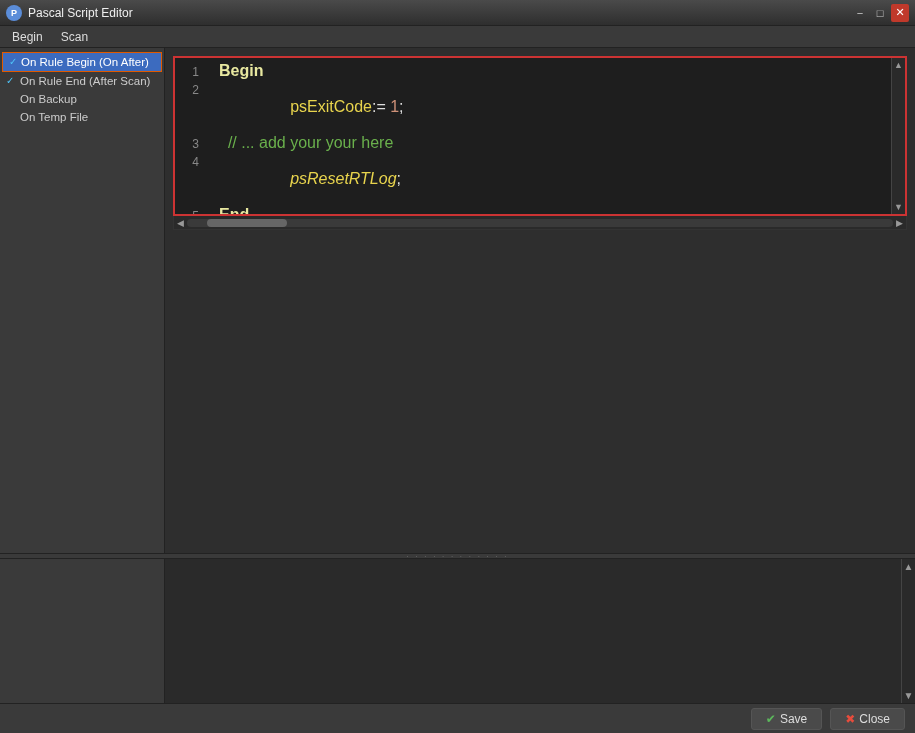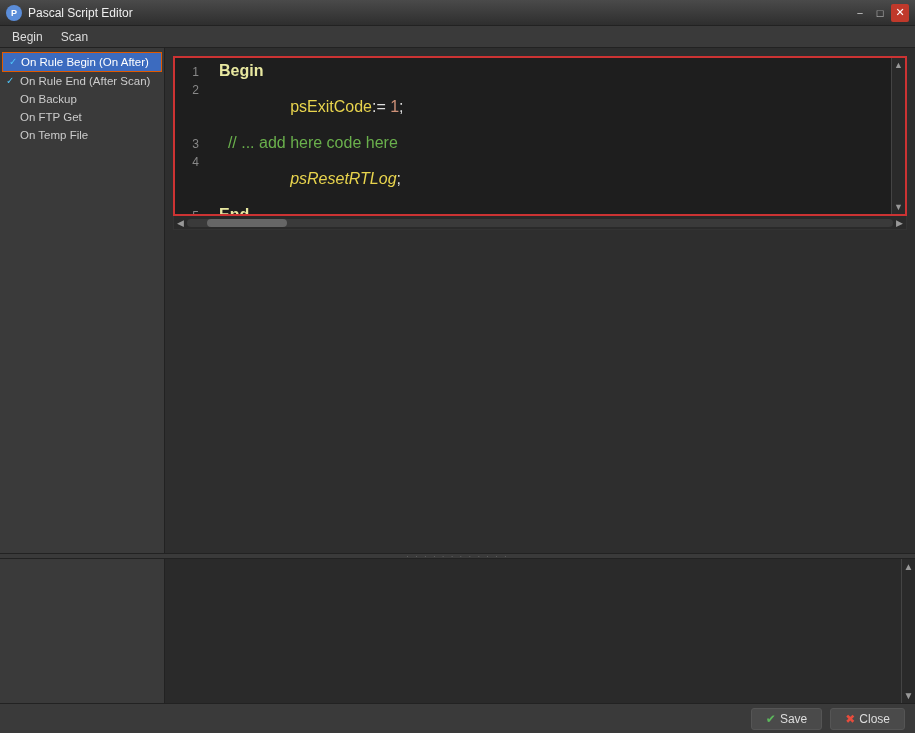--- a/index.html
+++ b/index.html
@@ -276,23 +276,20 @@
         <span>On Rule Begin (On After)</span>
       </div>
       <div class="nav-item">
         <span class="check-mark">✓</span>
         <span>On Rule End (After Scan)</span>
       </div>
       <div class="nav-item">
         <span>On Backup</span>
       </div>
       <div class="nav-item">
-        <span>On FTP Get</span>
-      </div>
-      <div class="nav-item">
         <span>On Temp File</span>
       </div>
     </div>
 
     <div class="editor-area">
       <div style="display:flex; flex:1; overflow:hidden; margin:8px 8px 0 8px; border:2px solid #cc3333; background:#1e1e1e; max-height:160px;">
         <div class="code-lines">
 
           <div class="code-line">
             <span class="line-number">1</span>
@@ -301,21 +298,21 @@
 
           <div class="code-line">
             <span class="line-number">2</span>
             <span class="line-content">
               <span style="color:#e8d44d;">  psExitCode</span><span style="color:#ddd;">:= </span><span style="color:#ce9178;">1</span><span style="color:#ddd;">;</span>
             </span>
           </div>
 
           <div class="code-line">
             <span class="line-number">3</span>
-            <span class="line-content comment">  // ... add here code here</span>
+            <span class="line-content comment">  // ... add your your here</span>
           </div>
 
           <div class="code-line">
             <span class="line-number">4</span>
             <span class="line-content">
               <span style="color:#e8d44d;font-style:italic;">  psResetRTLog</span><span style="color:#ddd;">;</span>
             </span>
           </div>
 
           <div class="code-line">

